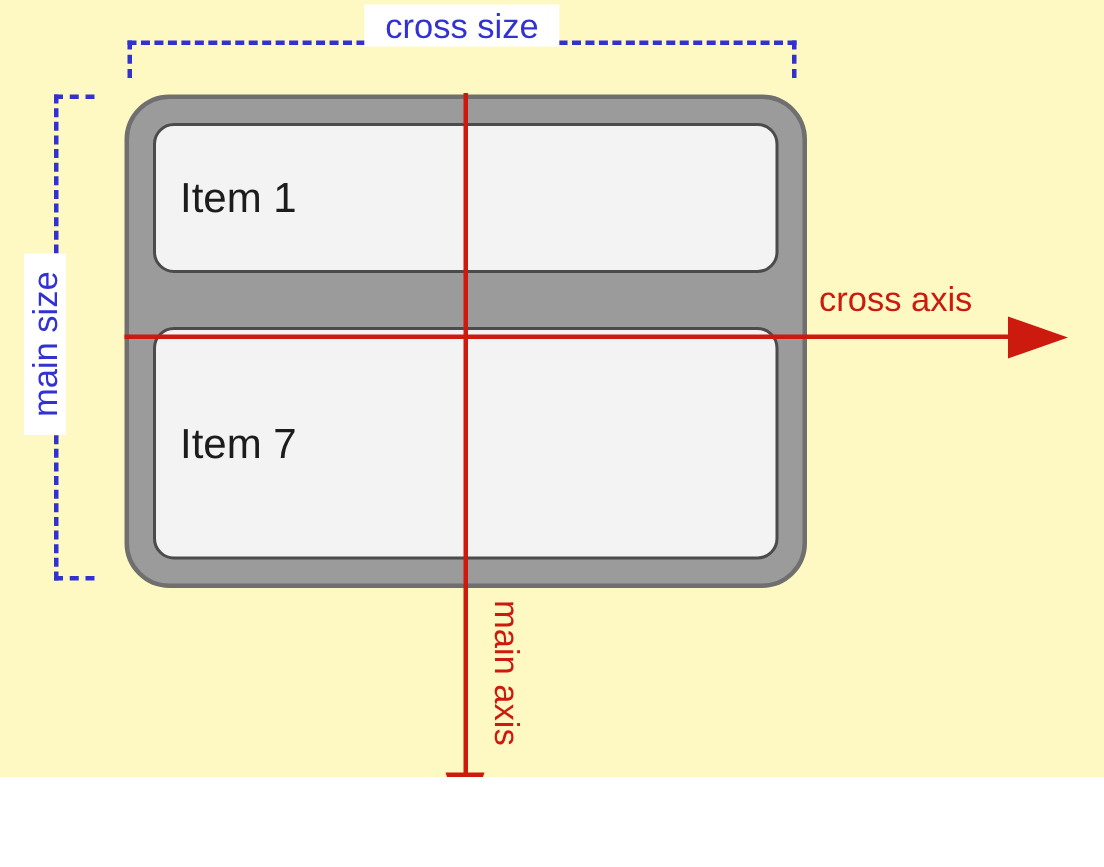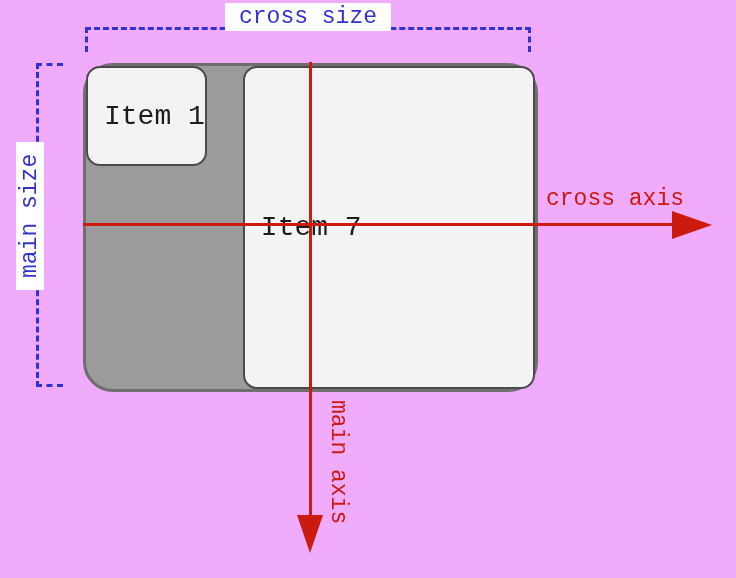--- a/index.html
+++ b/index.html
@@ -6,23 +6,23 @@
     --size-blue:#3232d2;
     --axis-red:#cc1a0f;
     --container-fill:#9b9b9b;
     --container-border:#6f6f6f;
     --item-fill:#f3f3f3;
     --item-border:#4b4b4b;
   }
   html,body{margin:0;padding:0;background:#ffffff;}
   .canvas{
     position:relative;
-    width:736px;height:578px;
-    background:#f0abfc;
-    font-family:Liberation Mono, monospace;
+    width:736px;height:518px;
+    background:#fef9c3;
+    font-family:Liberation Sans, sans-serif;
     overflow:hidden;
   }
   
   .bracket-top{
     position:absolute;left:85px;top:27px;width:446px;height:25px;
     border-top:3px dashed var(--size-blue);
     border-left:3px dashed var(--size-blue);
     border-right:3px dashed var(--size-blue);
     box-sizing:border-box;
     z-index:4;
@@ -55,21 +55,22 @@
     transform-origin:top left;
     padding:0 12px;
   }
   
   .flex-container{
     position:absolute;left:83px;top:63px;width:455px;height:329px;
     box-sizing:border-box;
     background:var(--container-fill);
     border:3px solid var(--container-border);
     border-radius:30px;
-    display:flex;flex-direction:row;gap:36px;
+    padding:16px;
+    display:flex;flex-direction:column;gap:36px;
     z-index:1;
   }
   .flex-item{
     box-sizing:border-box;
     background:var(--item-fill);
     border:2.5px solid var(--item-border);
     border-radius:14px;
     display:flex;align-items:center;
     padding-left:16px;
     font-size:28px;color:#1c1c1c;

